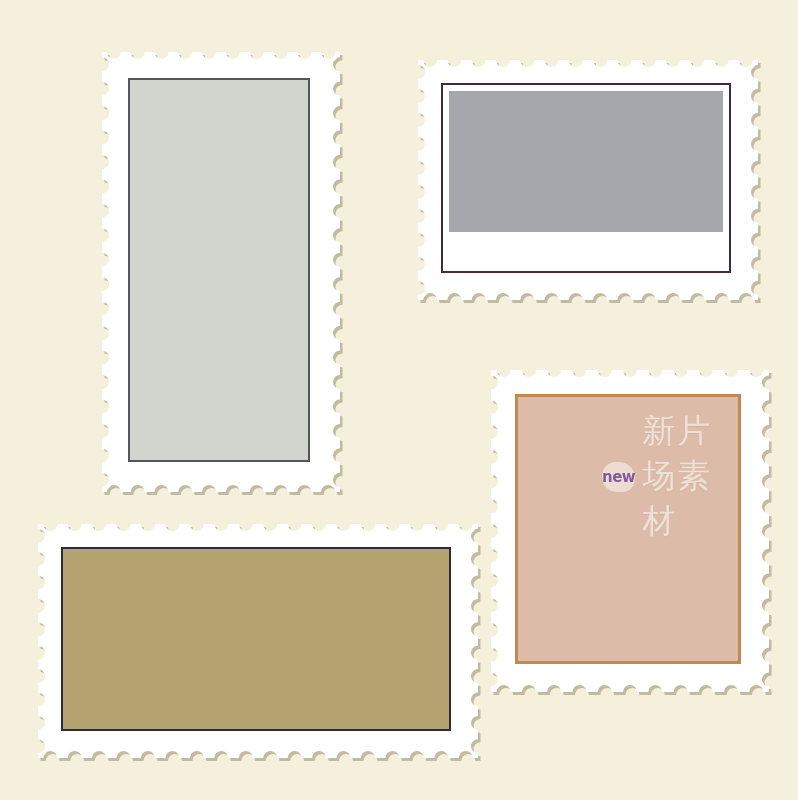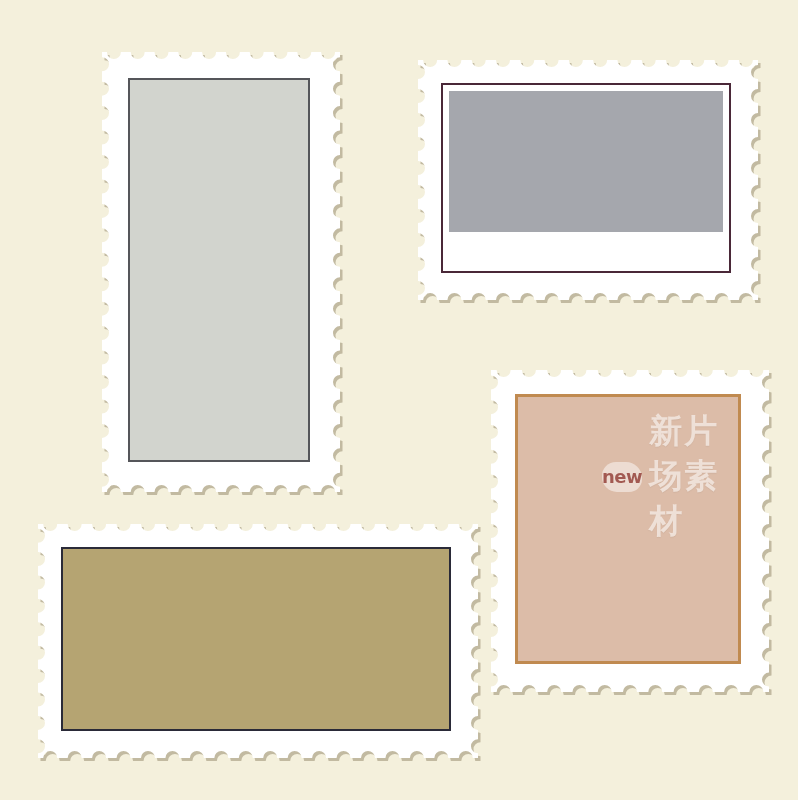--- a/index.html
+++ b/index.html
@@ -42,33 +42,33 @@
     align-items: center;
     pointer-events: none;
     opacity: 0.62;
     user-select: none;
   }
   .wm-badge {
     width: 42px;
     height: 30px;
     border-radius: 14px 16px 13px 15px;
     background: rgba(255,255,255,0.78);
-    color: #7f1d1d;
-    font-size: 18px;
+    color: #4c1d95;
+    font-size: 15px;
     font-weight: bold;
     display: flex;
     align-items: center;
     justify-content: center;
     letter-spacing: -0.5px;
     font-family: "DejaVu Sans", sans-serif;
   }
   .wm-text {
     margin-left: 7px;
     font-size: 33px;
-    font-weight: bold;
+    font-weight: normal;
     color: rgba(255,255,255,0.9);
     letter-spacing: 2px;
     font-family: "DejaVu Sans", sans-serif;
     text-shadow: 0 1px 1px rgba(150,130,115,0.25);
   }
 </style>
 </head>
 <body>
 
 <div id="scene" style="width: 798px; height: 800px; background: rgb(244, 240, 220);">

